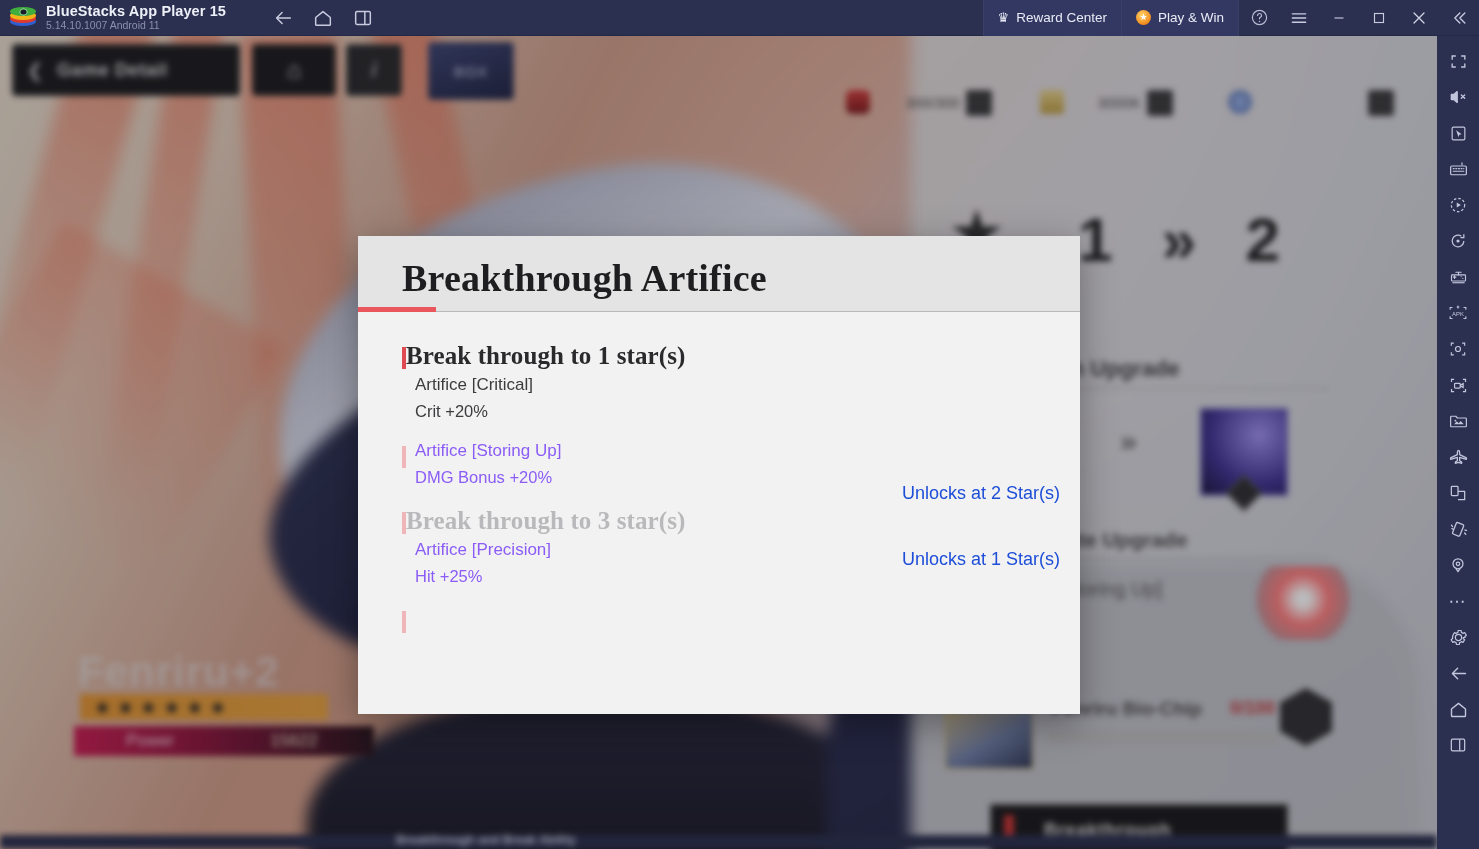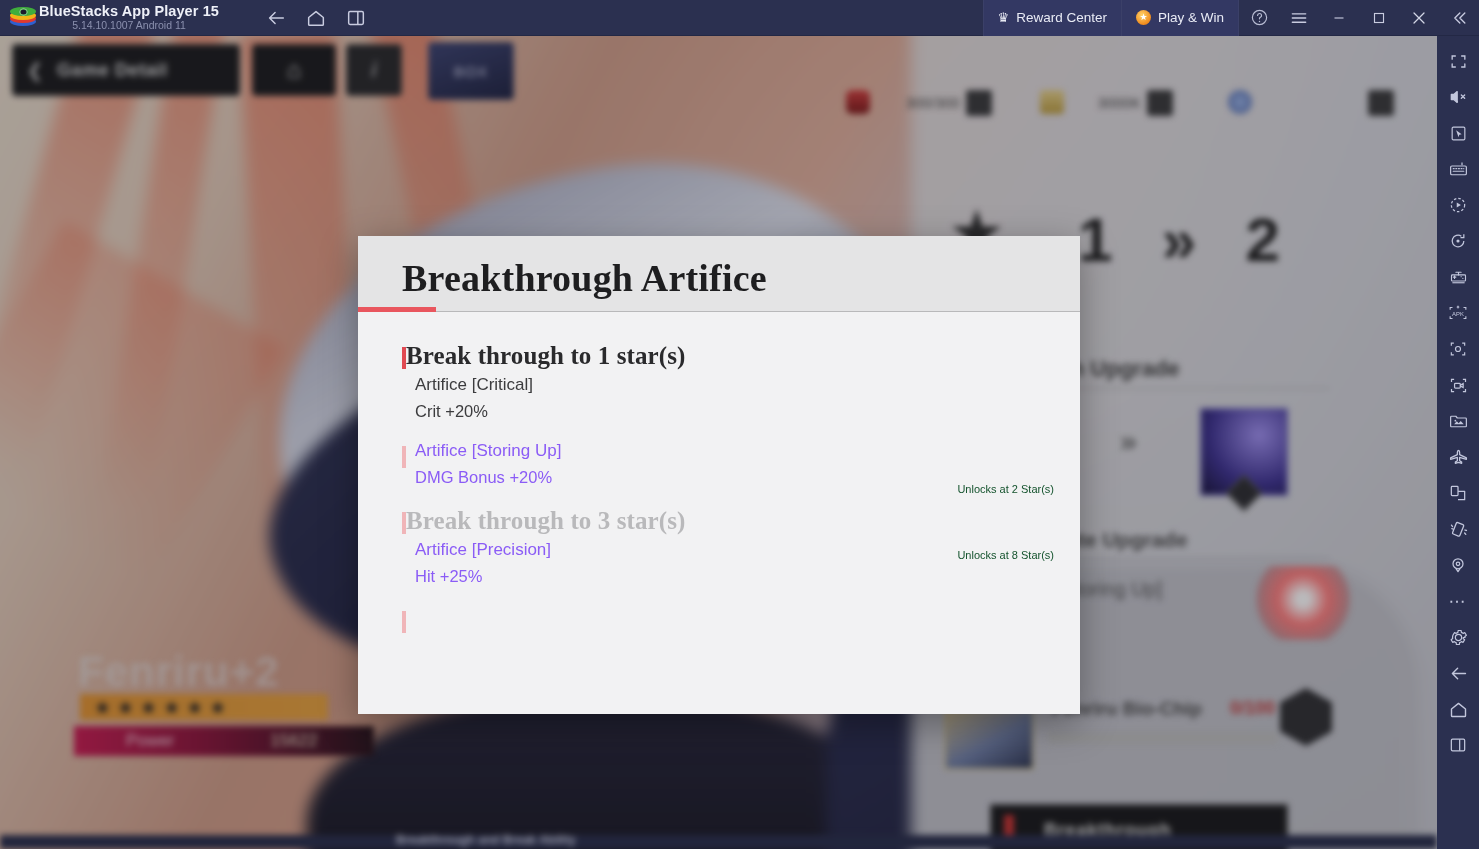--- a/index.html
+++ b/index.html
@@ -13,21 +13,21 @@
     border-bottom:1px solid #232845;
   }
   .bs-logo{ width:26px; height:26px; margin-left:10px; position:relative; flex:0 0 auto; }
   .bs-logo i{ position:absolute; left:0; width:26px; height:9px; border-radius:50%/50%; display:block; }
   .bs-l1{ top:12px; background:#2f5fd0; }
   .bs-l2{ top:9px;  background:#e0392f; }
   .bs-l3{ top:6px;  background:#f2b417; }
   .bs-l4{ top:2px;  background:#3fae3c; }
   .bs-eye{ position:absolute; left:9px; top:3px; width:9px; height:8px; border-radius:50%;
            background:#1b1b2b; box-shadow:inset 0 0 0 1.5px #76d27a; }
-  .bs-title{ margin-left:3px; line-height:1.05;text-align:center; }
+  .bs-title{ margin-left:10px; line-height:1.05; }
   .bs-title .t1{ color:#eef0f8; font-size:14.5px; font-weight:bold; letter-spacing:.1px; }
   .bs-title .t2{ color:#8b90ae; font-size:10.5px; margin-top:1px; }
   .nav-icons{ display:flex; align-items:center; gap:18px; margin-left:46px; }
   .nav-icons svg{ display:block; }
   .tb-spacer{ flex:1 1 auto; }
   .tb-btn{
     height:36px; display:flex; align-items:center; gap:7px; padding:0 14px;
     color:#e9ebf5; font-size:13.5px; cursor:default;
     border-left:1px solid #3b4068;
   }
@@ -152,21 +152,21 @@
   .entry .head{
     font-family:"Liberation Serif", serif; font-size:25px; font-weight:bold;
     color:#2a2a2c; padding-left:4px; line-height:1.12; letter-spacing:.1px;
   }
   .entry .sub{ font-size:17px; color:#3c3c3e; padding-left:13px; margin-top:5px; }
   .entry .val{ font-size:16.5px; color:#3c3c3e; padding-left:13px; margin-top:7px; }
   .entry.locked .head{ color:#b9b9bb; }
   .entry.locked .bar{ background:#f0b5b8; }
   .entry.locked .sub, .entry.locked .val{ color:#8b5cf6; }
   .entry .unlock{
-    position:absolute; right:26px; top:42px; font-size:11px; color:#14532d;
+    position:absolute; right:20px; top:42px; font-size:18px; color:#1d4ed8;
   }
   .entry.clipped{ margin-bottom:0; }
 </style>
 </head>
 <body>
 
 <div id="titlebar">
   <div class="bs-logo">
     <i class="bs-l1"></i>
       <i class="bs-l2"></i>
@@ -361,21 +361,21 @@
         <div class="sub">Artifice [Storing Up]</div>
         <div class="val">DMG Bonus +20%</div>
         <div class="unlock">Unlocks at 2 Star(s)</div>
       </div>
 
       <div class="entry locked">
         <span class="bar"></span>
         <div class="head">Break through to 3 star(s)</div>
         <div class="sub">Artifice [Precision]</div>
         <div class="val">Hit +25%</div>
-        <div class="unlock">Unlocks at 8 Star(s)</div>
+        <div class="unlock">Unlocks at 1 Star(s)</div>
       </div>
 
       <div class="entry locked clipped">
         <span class="bar"></span>
       </div>
 
     </div>
   </div>
 </div>
 

